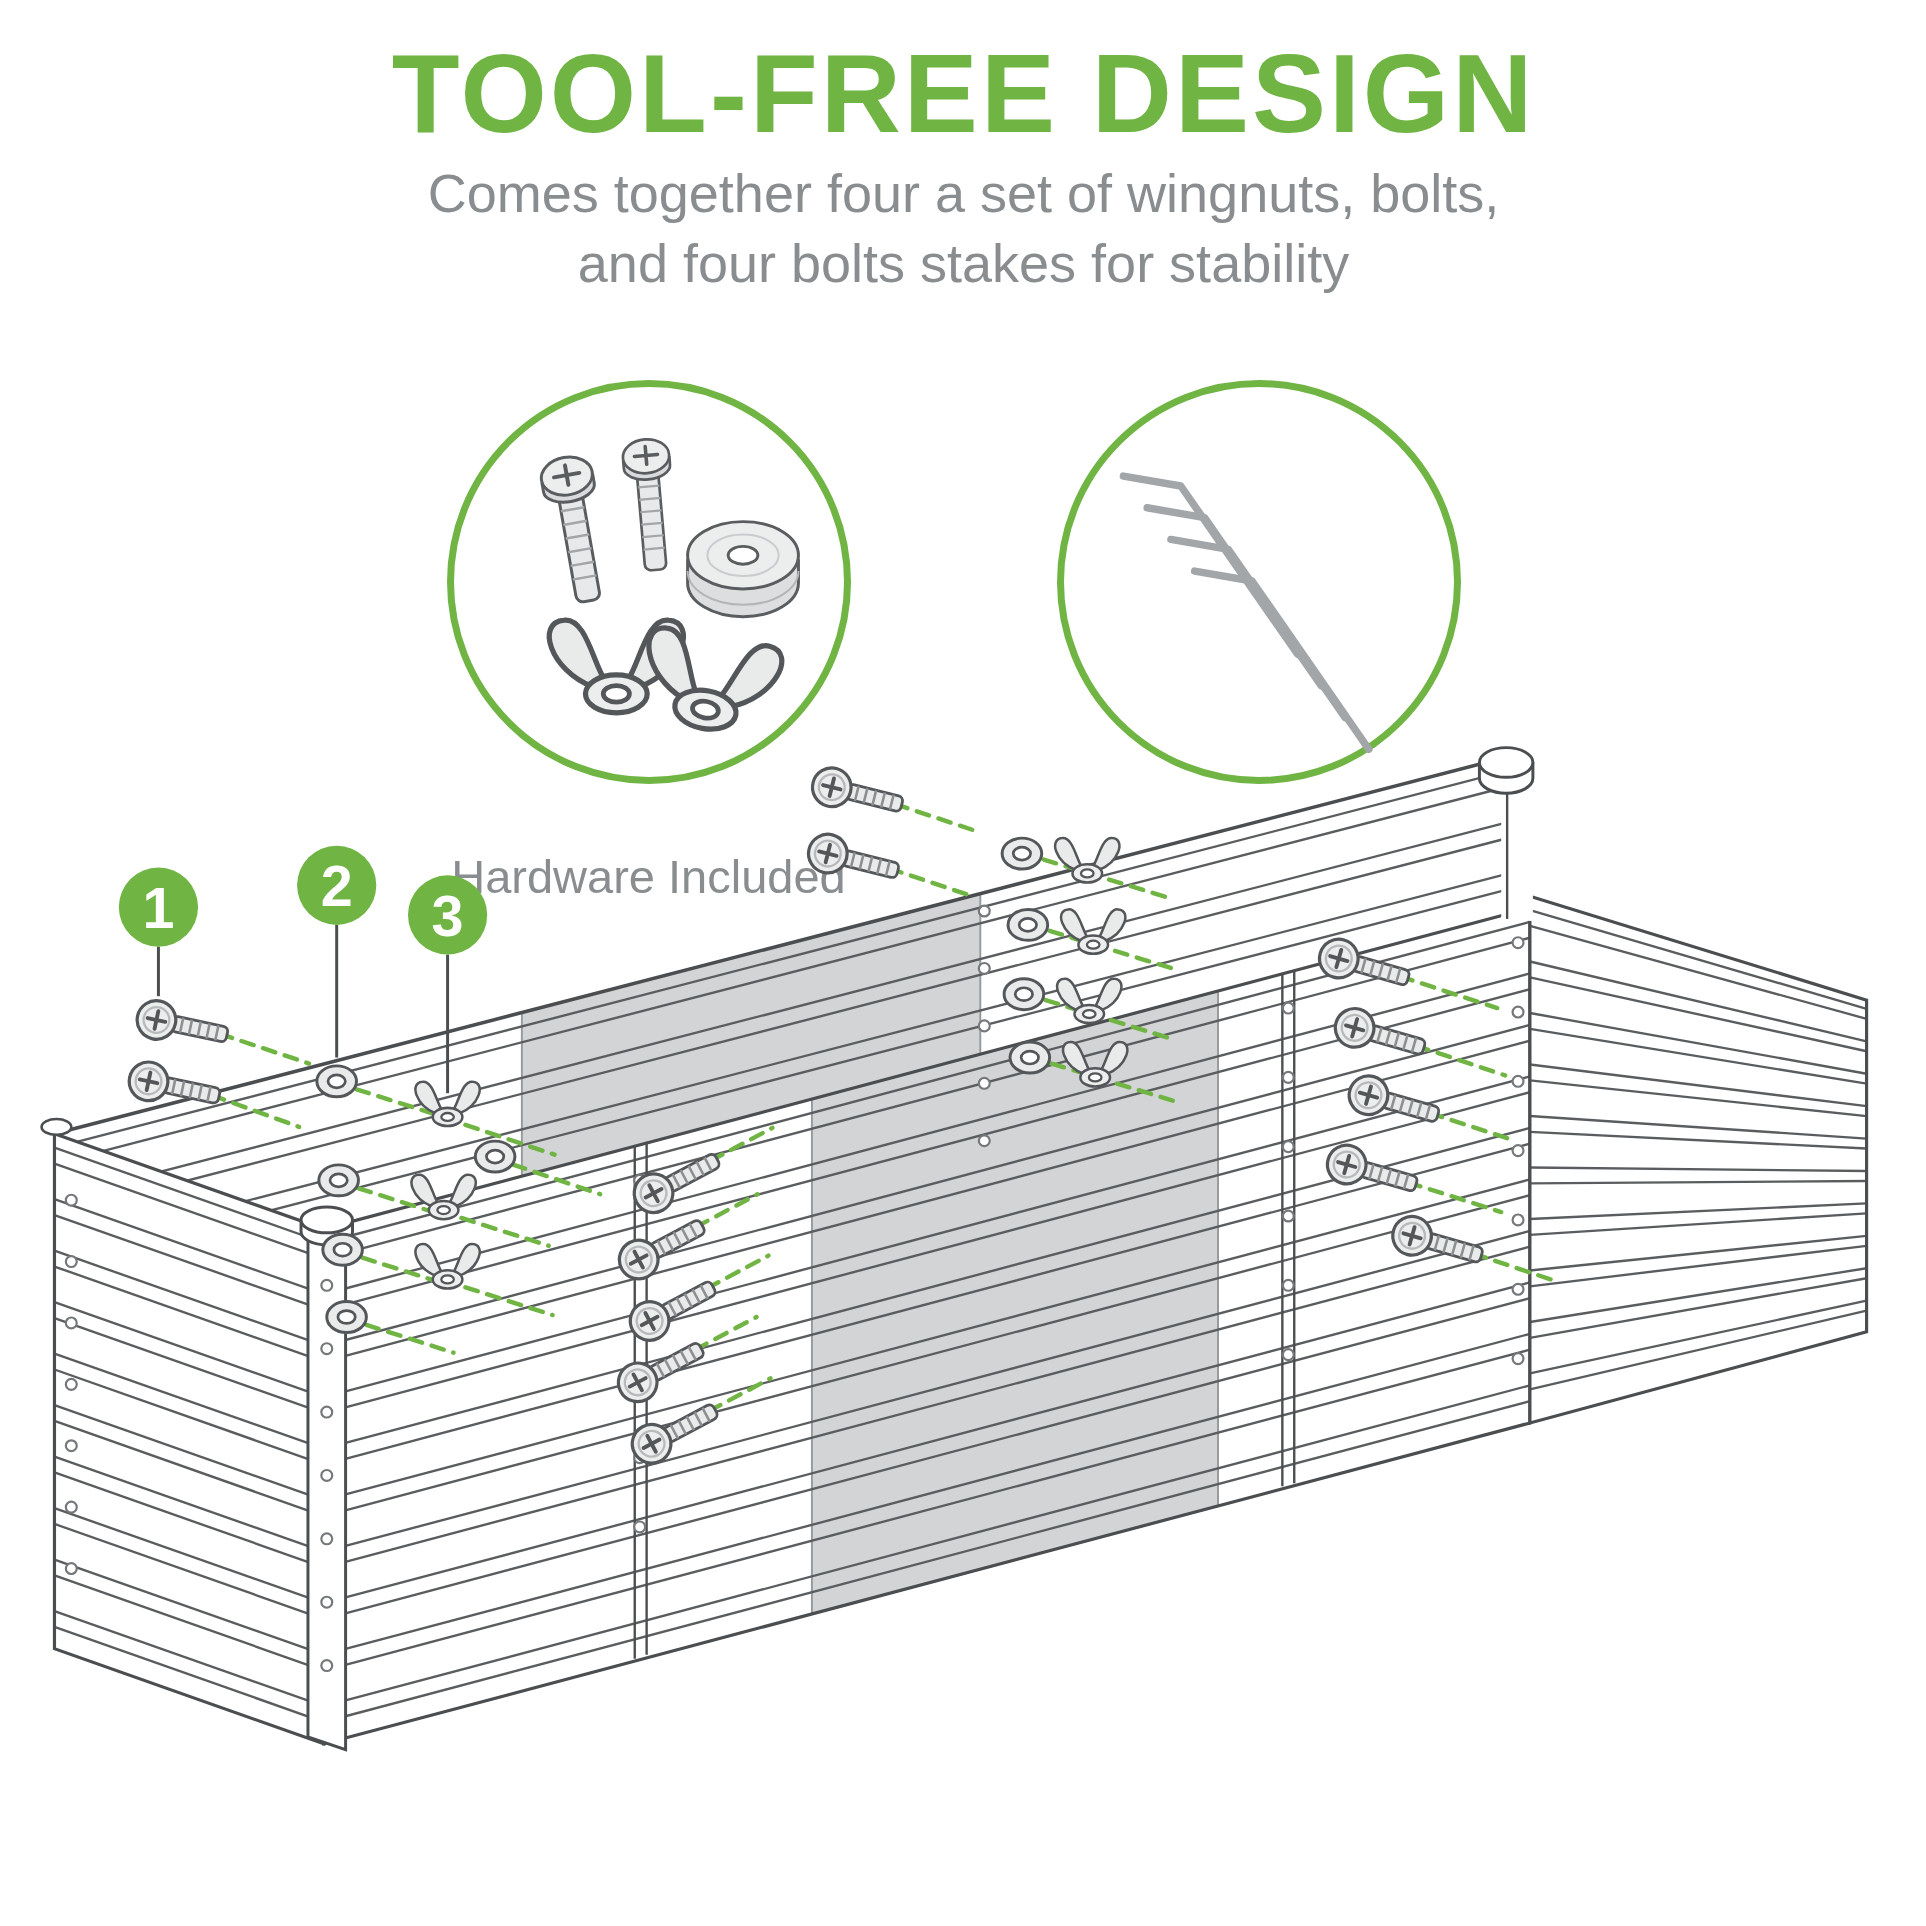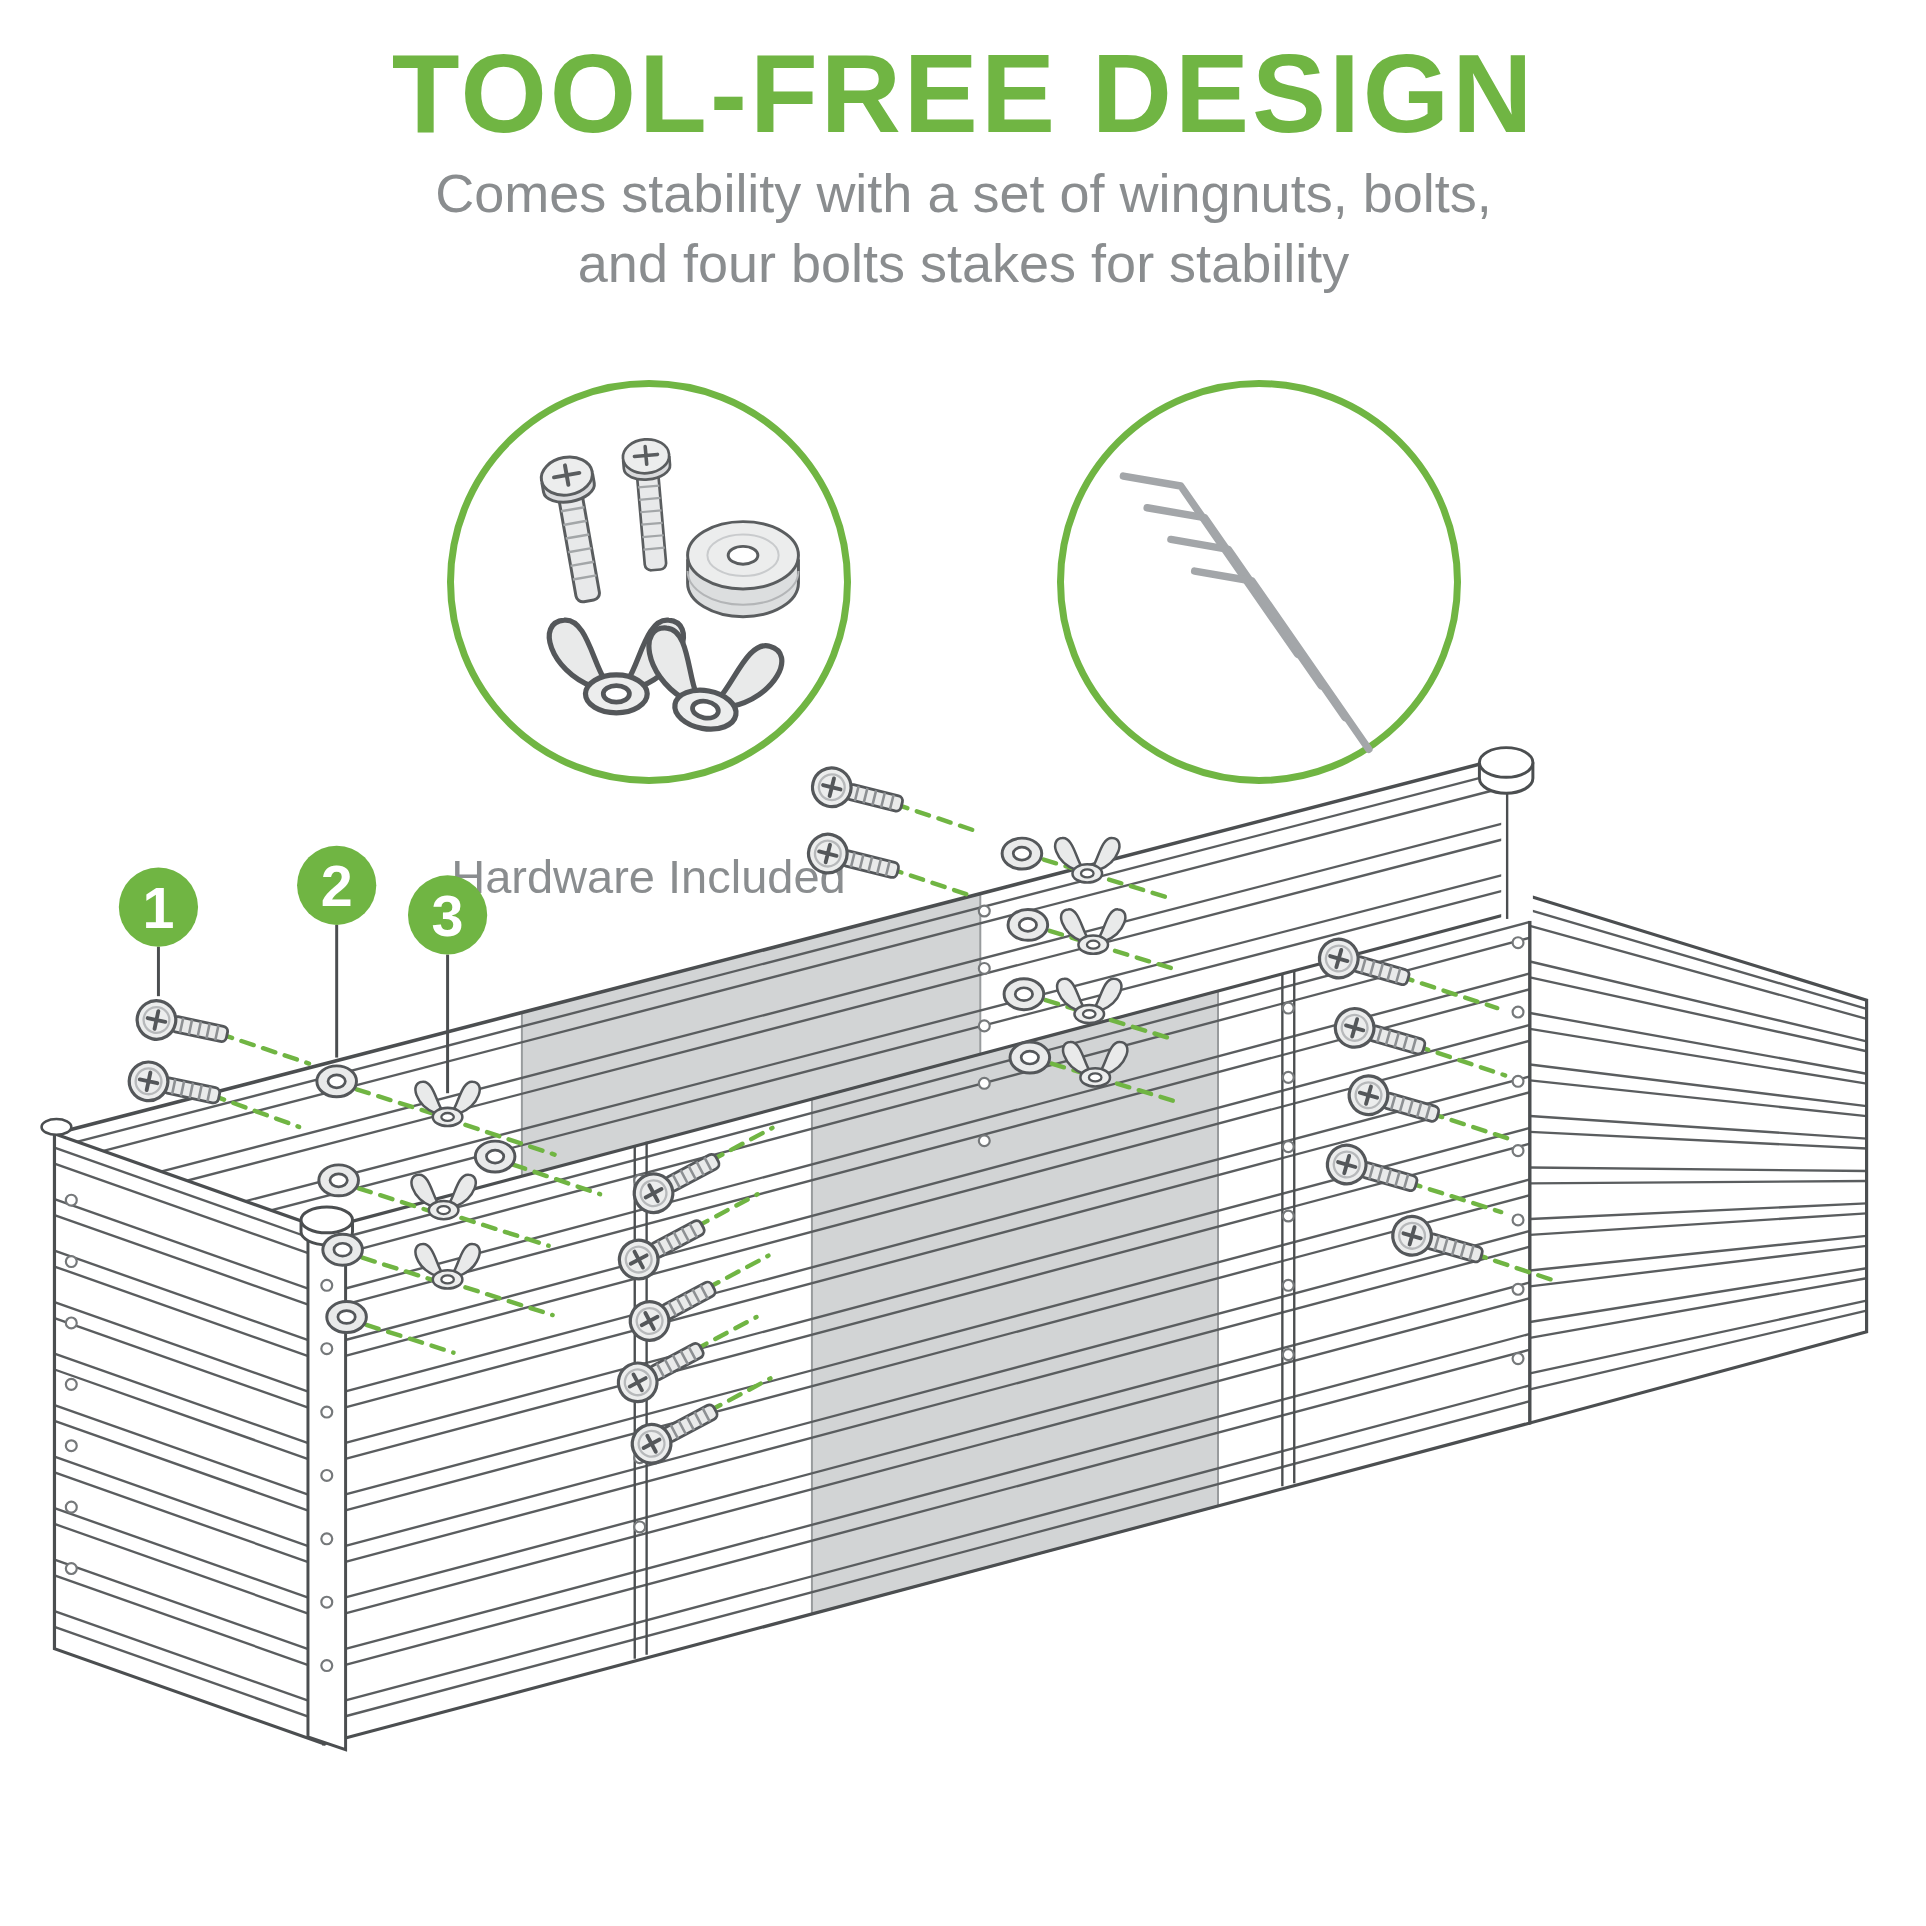--- a/index.html
+++ b/index.html
@@ -53,21 +53,21 @@
         <path d="M-12,34 H12 M-12,48 H12 M-12,62 H12 M-12,76 H12 M-12,90 H12 M-12,104 H12" stroke="#a3a6a8" stroke-width="2.5" fill="none"></path>
         <path d="M-26,2 v10 a26,14 0 0,0 52,0 v-10" fill="#d9dadc" stroke="#5A5D5F" stroke-width="3"></path>
         <ellipse cx="0" cy="0" rx="26" ry="19" fill="#eceded" stroke="#5A5D5F" stroke-width="3"></ellipse>
         <path d="M-13,-1 H13 M0,-11 V9" stroke="#5A5D5F" stroke-width="4" stroke-linecap="round" fill="none"></path>
       </g>
     </defs>
   </svg>
 
   <h1 class="title">TOOL-FREE DESIGN</h1>
   <div class="subtitle">
-    <div>Comes stability with a set of wingnuts, bolts,</div>
+    <div>Comes together four a set of wingnuts, bolts,</div>
     <div>and four bolts stakes for stability</div>
   </div>
 
   <div class="callout callout-hardware">
     <svg viewBox="0 0 390 390">
       <use href="#g-bigbolt" transform="translate(112 88) rotate(-10)"></use>
       <use href="#g-bigbolt" transform="translate(192 68) rotate(-5) scale(0.9)"></use>
       <g transform="translate(290,168)">
         <path d="M-56,4 v24 a56,34 0 0,0 112,0 v-24" fill="#dcdedf" stroke="#5A5D5F" stroke-width="3"></path>
         <path d="M-56,16 a56,34 0 0,0 112,0" fill="none" stroke="#b3b5b7" stroke-width="2"></path>

